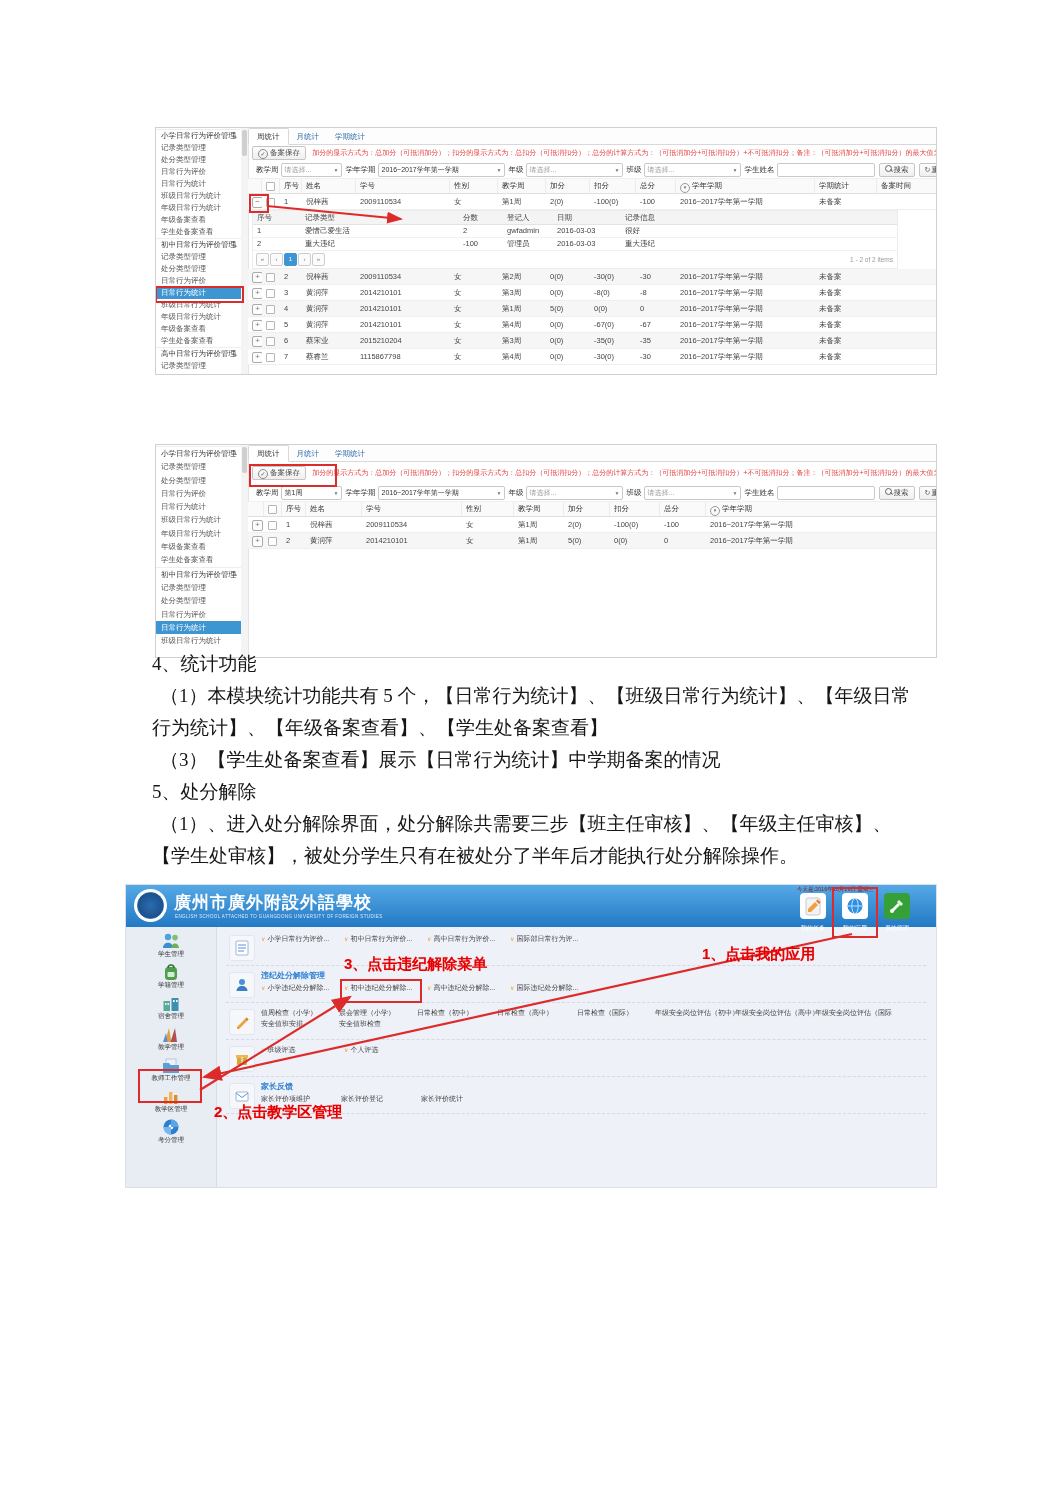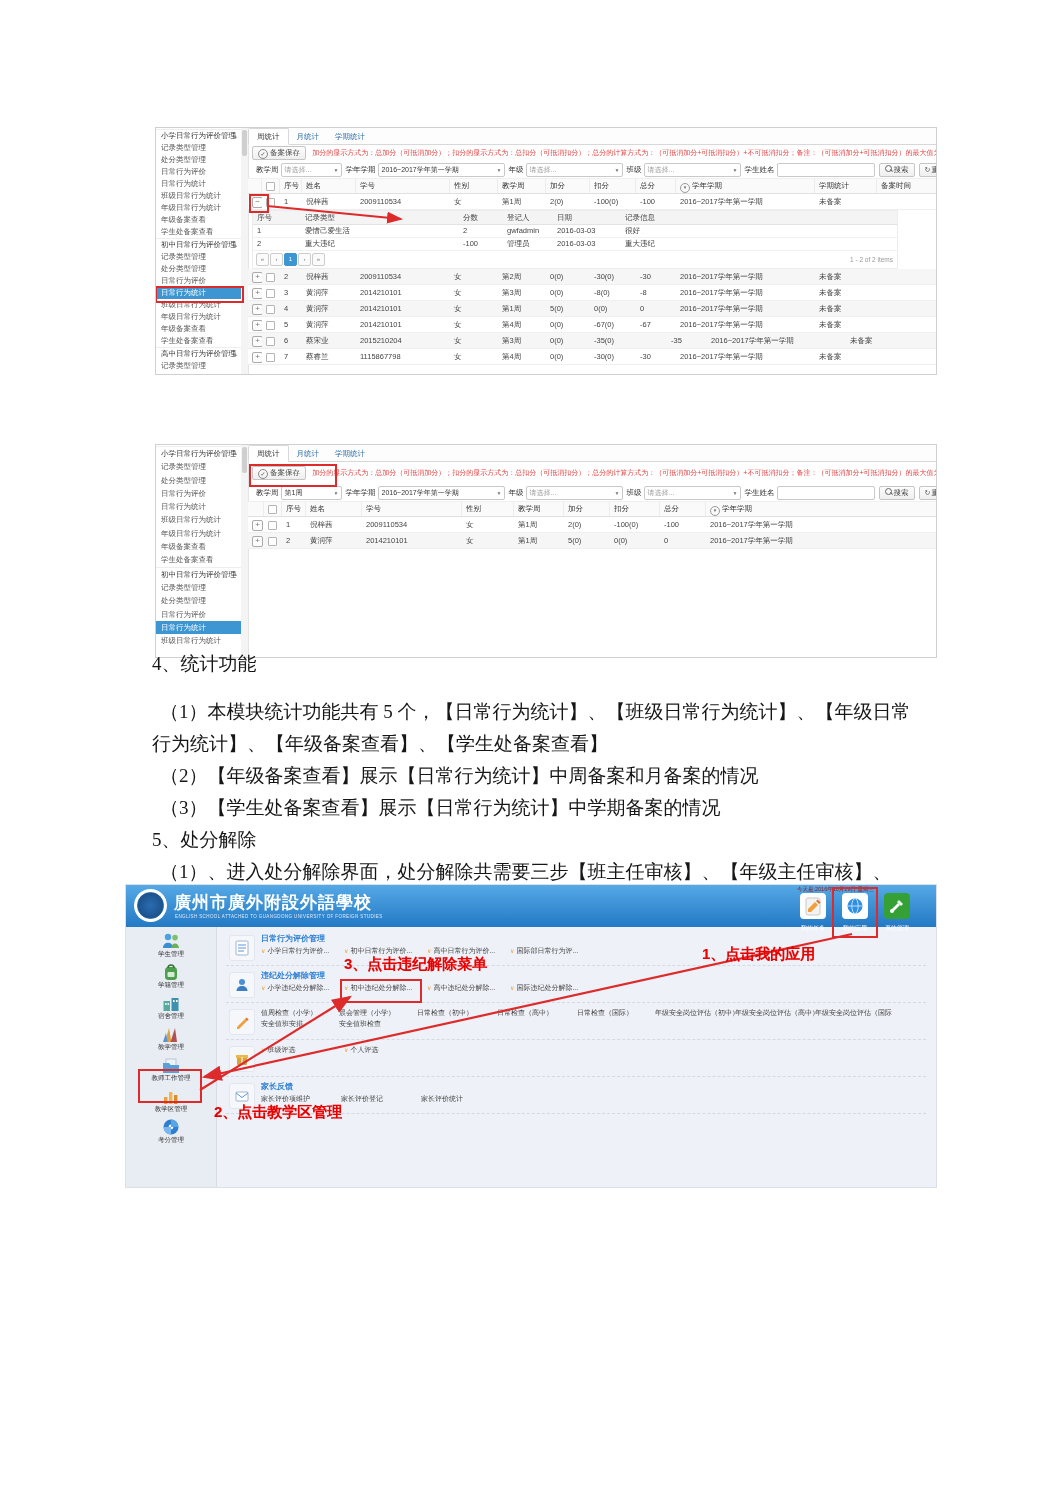--- a/index.html
+++ b/index.html
@@ -258,21 +258,21 @@
           <div class="g-row alt">
             <div class="g-cell" style="width: 14px;"><span class="expico">+</span></div>
             <div class="g-cell" style="width: 18px;"><span class="cbx"></span></div>
             <div class="g-cell" style="width: 22px;">6</div>
             <div class="g-cell" style="width: 54px;">蔡宋业</div>
             <div class="g-cell" style="width: 94px;">2015210204</div>
             <div class="g-cell" style="width: 48px;">女</div>
             <div class="g-cell" style="width: 48px;">第3周</div>
             <div class="g-cell" style="width: 44px;">0(0)</div>
             <div class="g-cell" style="width: 46px;">-35(0)</div>
-            <div class="g-cell" style="width: 40px; margin-left: 31px;">-35</div>
+            <div class="g-cell" style="width: 40px;">-35</div>
             <div class="g-cell" style="width: 139px;">2016~2017学年第一学期</div>
             <div class="g-cell" style="width: 62px;">未备案</div>
             <div class="g-cell" style="width: 60px;"></div>
           </div>
           <div class="g-row">
             <div class="g-cell" style="width: 14px;"><span class="expico">+</span></div>
             <div class="g-cell" style="width: 18px;"><span class="cbx"></span></div>
             <div class="g-cell" style="width: 22px;">7</div>
             <div class="g-cell" style="width: 54px;">蔡睿兰</div>
             <div class="g-cell" style="width: 94px;">1115867798</div>
@@ -369,22 +369,21 @@
             <div class="g-cell" style="width: 231px;">2016~2017学年第一学期</div>
           </div>
         </div>
     </div>
     <div class="redbox" style="left:93px;top:19px;width:84px;height:19px"></div>
   </section>
 
   <div class="dblock" id="dblock" style="left:152px;top:648px;width:770px">
     <div class="dline">4、统计功能</div>
     <div id="sec4">
-        <div class="dline" style="text-indent: 8px; margin-top: 16px;">（1）本模块统计功能共有 5 个，【日常行为统计】、【班级日常行为统计】、【年级日常行为统计】、【年级备案查看】、【学生处备案查看】</div>
-        <div class="dline" style="text-indent: 8px;">（2）【年级备案查看】展示【日常行为统计】中周备案和月备案的情况</div>
+        <div class="dline" style="text-indent: 8px;">（1）本模块统计功能共有 5 个，【日常行为统计】、【班级日常行为统计】、【年级日常行为统计】、【年级备案查看】、【学生处备案查看】</div>
         <div class="dline" style="text-indent: 8px;">（3）【学生处备案查看】展示【日常行为统计】中学期备案的情况</div>
       </div>
     <div class="dline">5、处分解除</div>
     <div id="sec5">
         <div class="dline" style="text-indent: 8px;">（1）、进入处分解除界面，处分解除共需要三步【班主任审核】、【年级主任审核】、【学生处审核】，被处分学生只有在被处分了半年后才能执行处分解除操作。</div>
       </div>
   </div>
 
   <section class="portal" id="portal">
     <div class="phead">
@@ -505,21 +504,20 @@
           <div class="psec">
             <div class="psec-icon">
               <svg width="16" height="16">
                 <rect x="2" y="1" width="12" height="14" rx="1" fill="#fff" stroke="#9db6d8"></rect>
                 <line x1="4" y1="5" x2="12" y2="5" stroke="#5b93d8"></line>
                 <line x1="4" y1="8" x2="12" y2="8" stroke="#5b93d8"></line>
                 <line x1="4" y1="11" x2="10" y2="11" stroke="#5b93d8"></line>
               </svg>
             </div>
             <div class="psec-body">
-              <div class="psec-title">日常行为评价管理</div>
               <div class="pitems">
                 <span class="pitem" style="width: 83px;"><span class="pchk">∨</span><span>小学日常行为评价...</span></span>
                 <span class="pitem" style="width: 83px;"><span class="pchk">∨</span><span>初中日常行为评价...</span></span>
                 <span class="pitem" style="width: 83px;"><span class="pchk">∨</span><span>高中日常行为评价...</span></span>
                 <span class="pitem" style="width: 83px;"><span class="pchk">∨</span><span>国际部日常行为评...</span></span>
               </div>
             </div>
           </div>
           <div class="psep"></div>
           <div class="psec">

